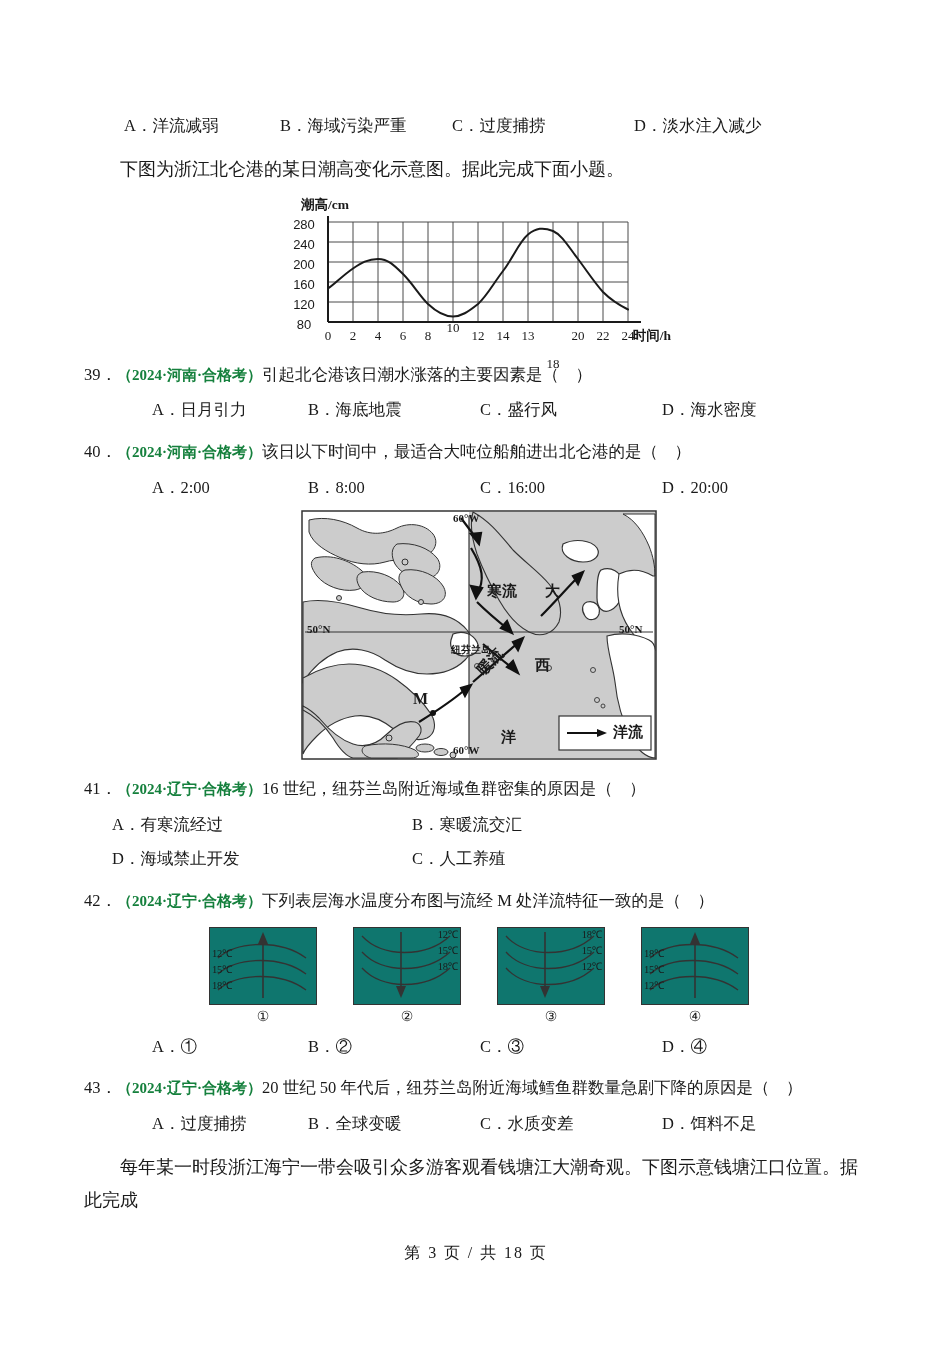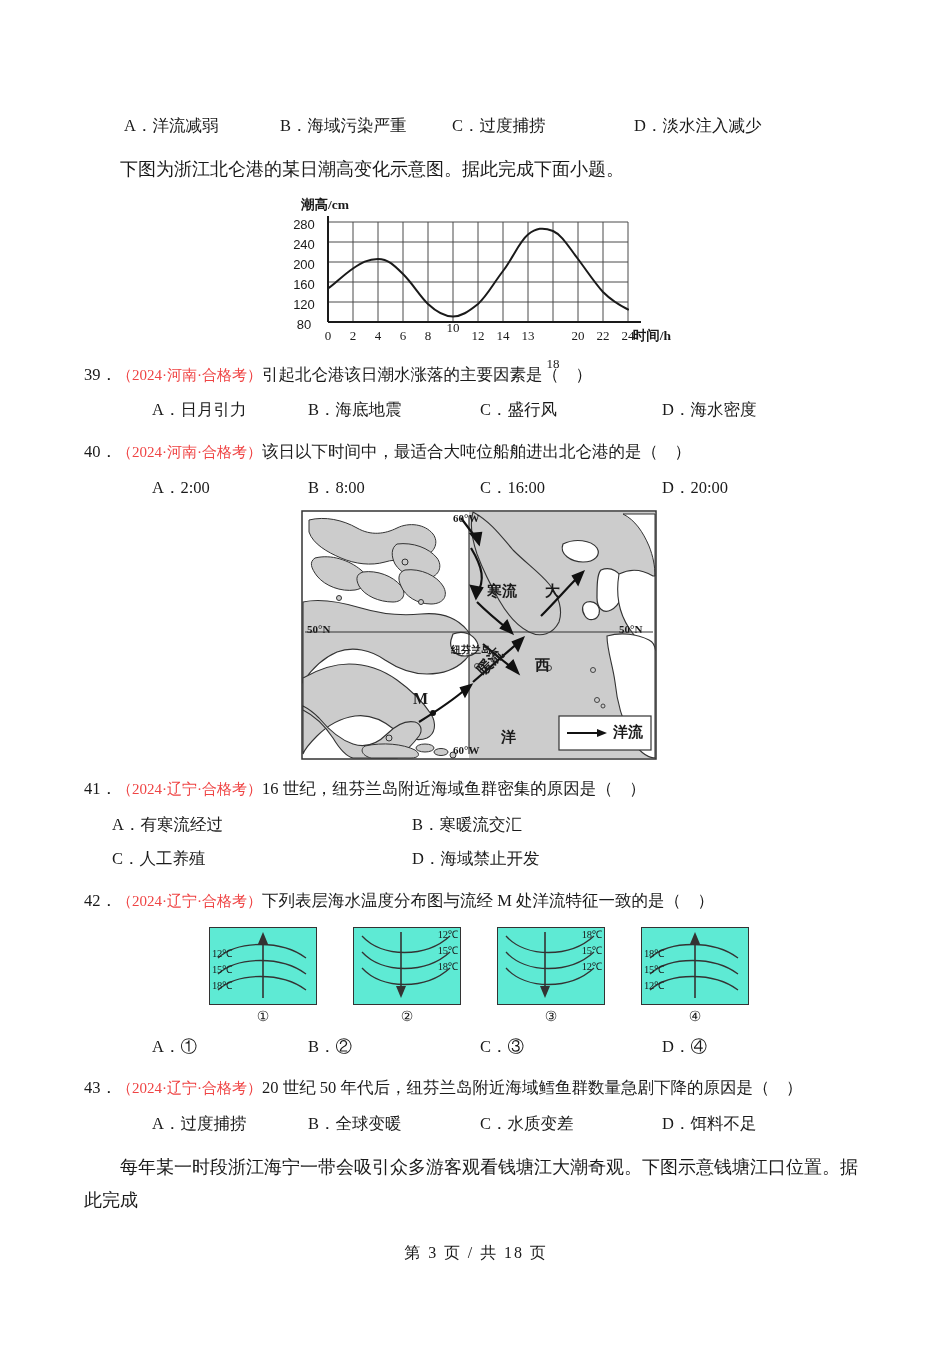--- a/index.html
+++ b/index.html
@@ -45,21 +45,21 @@
     line-height: 1.85;
     text-indent: 2em;
     margin: 14px 16px 0 0;
     text-align: justify;
   }
   .qline {
     font-size: 16.5px;
     line-height: 1.6;
     margin: 16px 0 0 0;
   }
-  .qmeta { color: #ef4444; font-size: 15px; }
+  .qmeta { color: #15803d; font-size: 15px; font-weight: bold; }
   .figwrap {
     margin: 10px 0 0 0;
     display: flex;
     justify-content: center;
   }
   
   .tide-fig { position: relative; width: 380px; height: 150px; }
   .tide-title {
     position: absolute; left: 12px; top: 0;
     font-size: 13.5px; font-weight: bold;
@@ -108,21 +108,21 @@
     display: flex;
     justify-content: center;
     gap: 36px;
     margin-top: 12px;
   }
   .td { width: 108px; }
   .td-box {
     width: 106px; height: 76px;
     border: 1.4px solid #333;
     position: relative;
-    background: #5eead4;
+    background: #0f766e;
   }
   .td-cap {
     text-align: center;
     font-size: 14px;
     margin-top: 3px;
     font-family: "Liberation Serif", serif;
   }
   .td-t {
     position: absolute;
     font-size: 10.5px;
@@ -351,22 +351,22 @@
     </div>
 
     <div class="qline">
       <span>41．</span><span class="qmeta">（2024·辽宁·合格考）</span><span>16 世纪，纽芬兰岛附近海域鱼群密集的原因是（　）</span>
     </div>
     <div class="opts indent two-col">
       <span class="opt">A．有寒流经过</span>
       <span class="opt">B．寒暖流交汇</span>
     </div>
     <div class="opts indent two-col">
+      <span class="opt">D．海域禁止开发</span>
       <span class="opt">C．人工养殖</span>
-      <span class="opt">D．海域禁止开发</span>
     </div>
 
     <div class="qline">
       <span>42．</span><span class="qmeta">（2024·辽宁·合格考）</span><span>下列表层海水温度分布图与流经 M 处洋流特征一致的是（　）</span>
     </div>
 
     <div class="tdrow">
 
       <div class="td">
         <div class="td-box">

